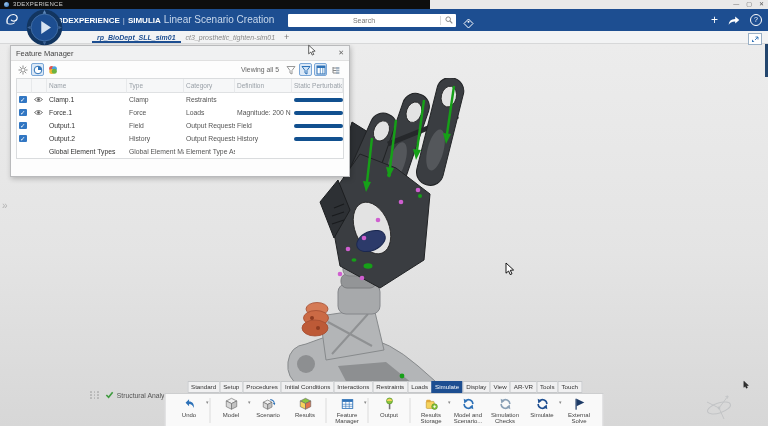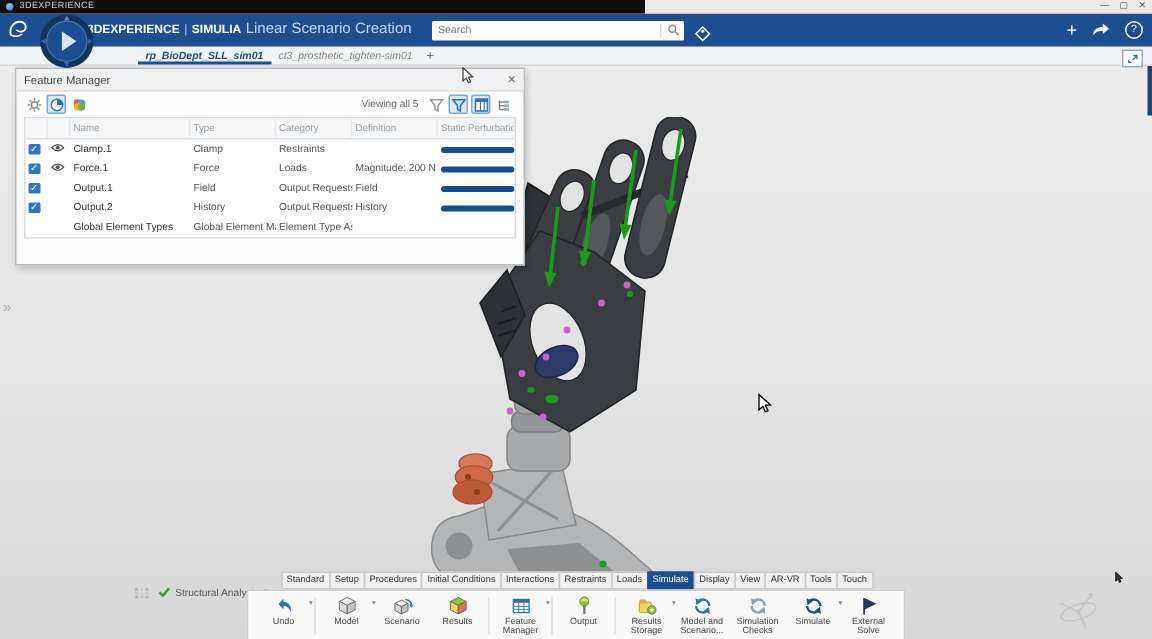--- a/index.html
+++ b/index.html
@@ -13,21 +13,21 @@
     background:radial-gradient(circle at 35% 35%,#9ec4ea,#2e72b8);}
   .tb-title{position:absolute;left:13px;top:0;font-size:6px;line-height:9px;color:#cfcfcf;letter-spacing:.3px;}
   .tb-controls{position:absolute;right:4px;top:0;font-size:6px;line-height:9px;color:#555;display:flex;gap:7px;}
 
   
   .appbar{position:absolute;left:0;top:9px;width:768px;height:22px;background:var(--accent);z-index:30;}
   .brand{position:absolute;left:58px;top:0;line-height:22px;color:#fff;font-size:8px;white-space:nowrap;}
   .brand .sep{margin:0 3px;color:#b9cce4;font-weight:normal;}
   .brand .ctx{color:#c8d8ec;font-size:10px;font-weight:normal;margin-left:3px;}
   .search{position:absolute;left:288px;top:4.5px;width:168px;height:13px;background:#fff;border-radius:1px;display:flex;align-items:center;}
-  .search input{flex:1;border:none;outline:none;font-size:7px;padding:0 4px;color:#333;background:transparent;min-width:0;}
+  .search input{flex:1;border:none;outline:none;font-size:7px;padding:0 4px;color:#333;background:transparent;min-width:0;text-align:center;}
   .magwrap{width:15px;height:9px;border-left:1px solid #d8d8d8;display:flex;align-items:center;justify-content:center;}
   .tagicon{position:absolute;left:463px;top:6px;}
   .hdr-right{position:absolute;right:6px;top:0;height:22px;display:flex;align-items:center;gap:10px;color:#fff;}
   .plus{font-size:12px;line-height:12px;}
   .help{width:10px;height:10px;border:1px solid #fff;border-radius:50%;font-size:7px;line-height:10px;text-align:center;}
 
   .dslogo{position:absolute;left:5px;top:12px;z-index:35;}
   .compass{position:absolute;left:26px;top:9px;width:37px;height:37px;z-index:35;}
 
   

